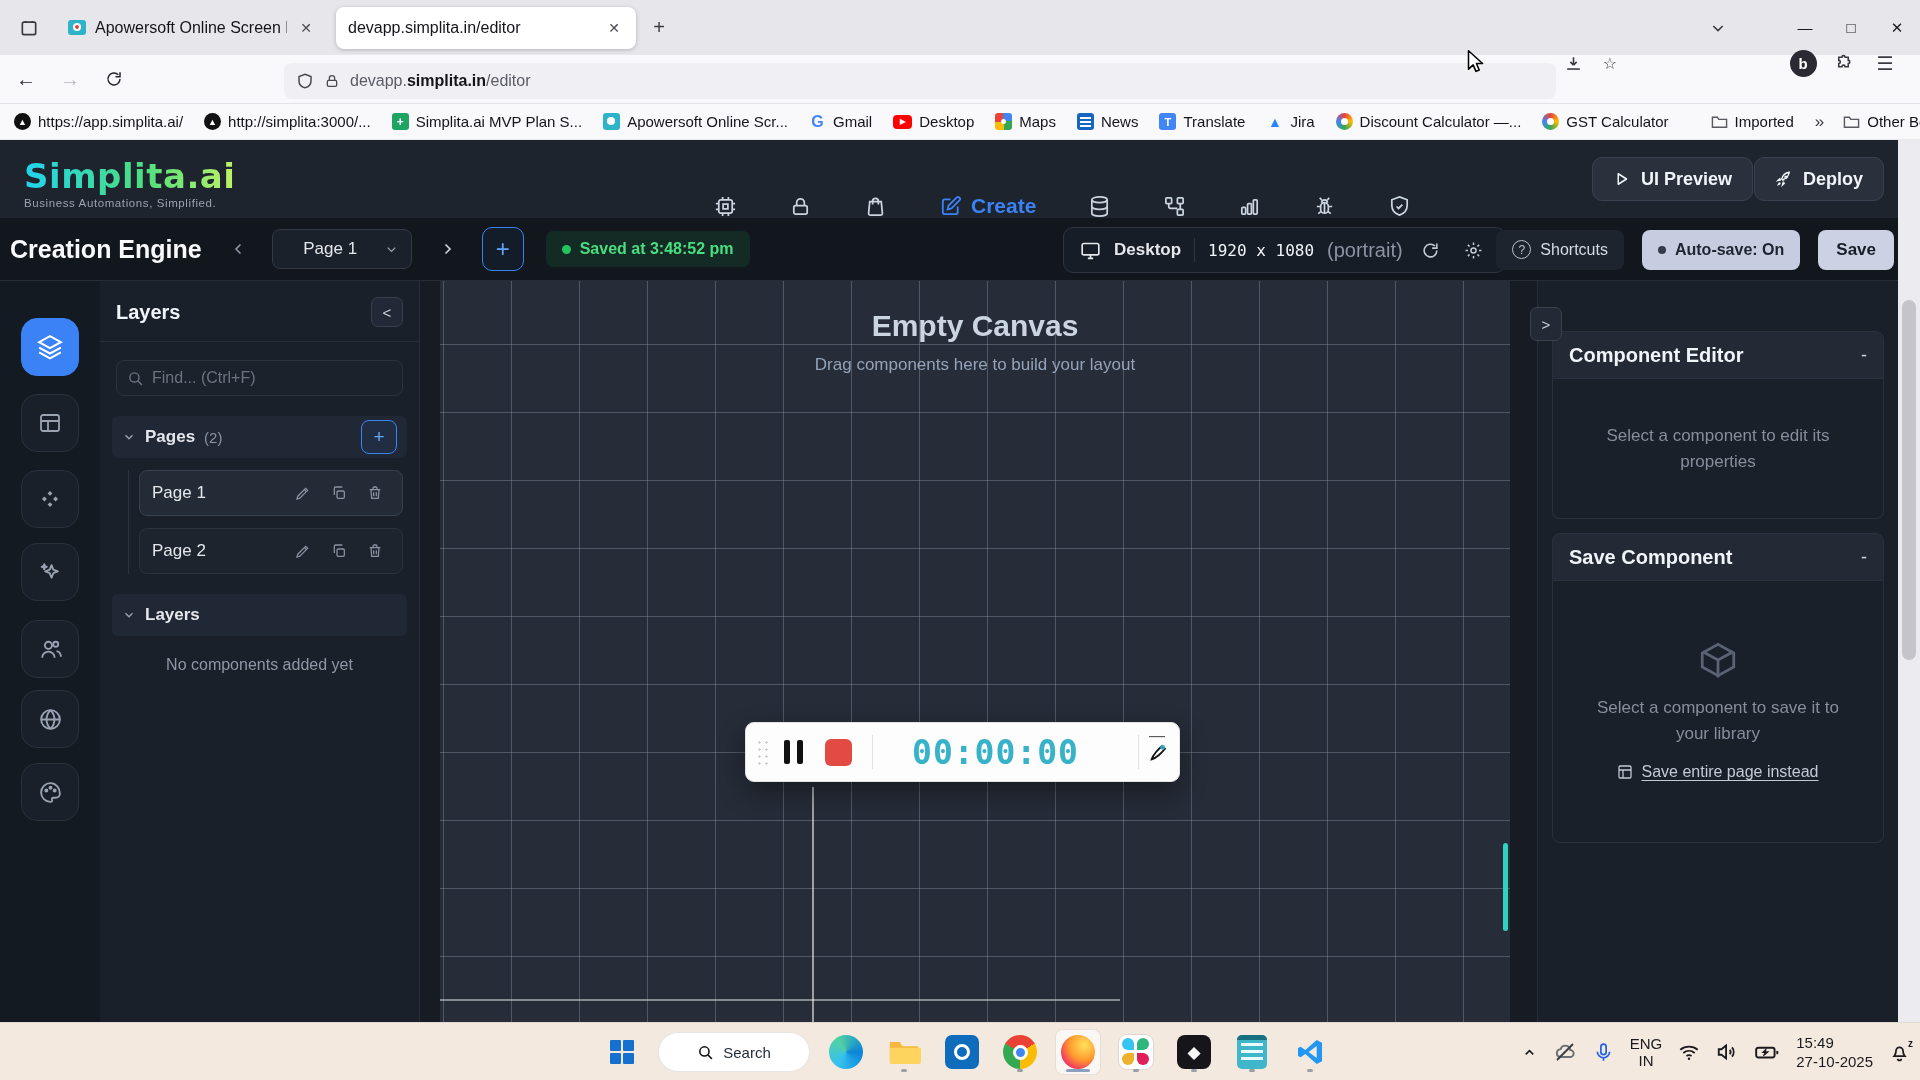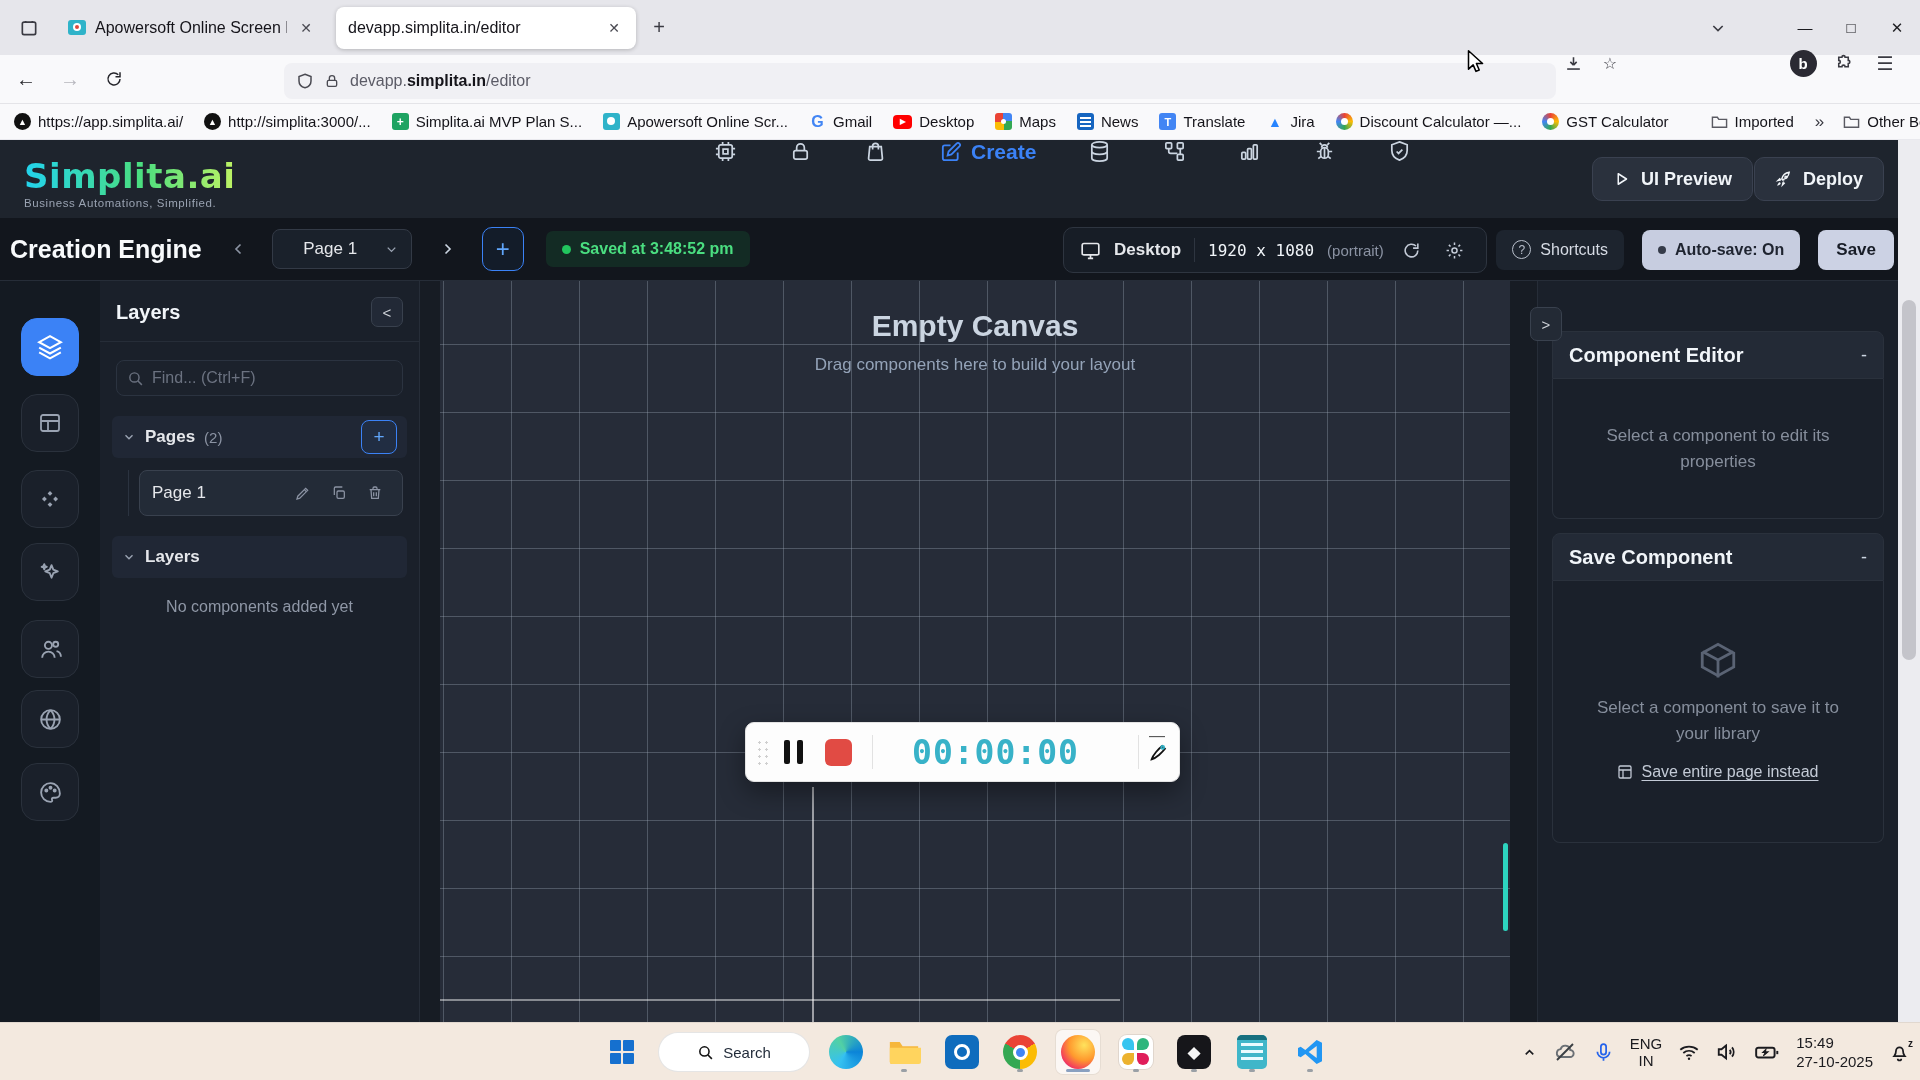--- a/index.html
+++ b/index.html
@@ -52,40 +52,40 @@
   .fv-wheel { border-radius:50%; background:conic-gradient(#ea4335, #fbbc05, #34a853, #4285f4, #ea4335); position:relative; }
   .fv-wheel::before { content:""; position:absolute; left:5px; top:5px; width:7px; height:7px; background:#fff; border-radius:50%; }
   .fv-folder { color:#5a5a62; }
   .bm-chevron { color:#3a3a42; font-size:17px; letter-spacing:-2px; }
 
   
   .app-header { position:absolute; left:0; top:140px; width:1920px; height:88px; background:#1e242d; display:flex; align-items:center; }
   .logo-block { margin-left:24px; }
   .logo { font-family:"DejaVu Sans", sans-serif; font-size:34px; font-weight:800; letter-spacing:.5px; background:linear-gradient(90deg,#22d3ee,#4ade80 55%,#bef264); -webkit-background-clip:text; background-clip:text; color:transparent; line-height:1.05; }
   .tagline { font-size:11.5px; color:#9aa3b2; letter-spacing:.6px; margin-top:2px; }
-  .hdr-center { position:absolute; left:714px; top:0; height:78px; display:flex; align-items:flex-start; gap:52px; color:#cbd5e1; }
+  .hdr-center { position:absolute; left:714px; top:0; height:78px; display:flex; align-items:flex-end; gap:52px; color:#cbd5e1; }
   .hdr-ic { display:flex; align-items:center; justify-content:center; }
   .create-item { display:flex; align-items:center; gap:9px; color:#3b82f6; font-size:21px; font-weight:700; }
   .hdr-right { position:absolute; right:36px; top:0; height:78px; display:flex; align-items:center; gap:1px; }
   .hdr-btn { display:flex; align-items:center; gap:10px; height:44px; padding:0 20px; background:#2a313d; border:1px solid #3a4150; border-radius:10px; color:#f1f5f9; font-size:18px; font-weight:700; }
 
   
   .ed-toolbar { position:absolute; left:0; top:218px; width:1920px; height:63px; background:#12161d; border-bottom:1px solid #262d38; display:flex; align-items:center; }
   .ed-title { margin-left:10px; font-size:25px; font-weight:800; color:#f8fafc; }
   .chev { color:#8b93a3; margin-left:28px; }
   .page-select { margin-left:24px; width:140px; height:40px; background:#1a212b; border:1px solid #333a46; border-radius:8px; display:flex; align-items:center; padding:0 12px; color:#e5e7eb; font-size:17px; gap:8px; }
   .page-select .lbl { flex:1; text-align:center; }
   .chev2 { color:#cbd5e1; margin-left:26px; }
   .addpage-btn { margin-left:26px; width:42px; height:44px; border:1px solid #3b82f6; border-radius:10px; background:rgba(59,130,246,.06); color:#60a5fa; font-size:24px; display:flex; align-items:center; justify-content:center; }
   .saved-pill { margin-left:22px; height:36px; padding:0 16px; background:rgba(34,197,94,.12); border-radius:7px; display:flex; align-items:center; gap:9px; color:#4ade80; font-size:16px; font-weight:700; }
   .saved-pill .dot { width:9px; height:9px; border-radius:50%; background:#22c55e; }
   .device-group { position:absolute; left:1063px; top:9px; height:46px; background:#171d26; border:1px solid #2e3540; border-radius:10px; display:flex; align-items:center; padding:0 16px; gap:13px; color:#e5e7eb; }
   .device-group .dlabel { font-size:17px; font-weight:600; }
   .res { font-family:"DejaVu Sans Mono", monospace; font-size:16px; color:#f1f5f9; }
-  .portrait { font-size:15px; color:#8b93a3; }
+  .portrait { font-size:20px; color:#8b93a3; }
   .tool-icbtn { width:30px; height:30px; display:flex; align-items:center; justify-content:center; color:#c3cad6; }
   .toolbar-right { position:absolute; right:26px; top:0; height:63px; display:flex; align-items:center; gap:18px; }
   .shortcuts-pill { height:40px; padding:0 16px; background:#1d242e; border-radius:8px; display:flex; align-items:center; gap:9px; color:#d6dbe4; font-size:16px; }
   .q-ic { width:19px; height:19px; border:1.6px solid #b9c0cc; border-radius:50%; display:flex; align-items:center; justify-content:center; font-size:12px; color:#b9c0cc; }
   .autosave-pill { height:40px; padding:0 16px; background:#c7cde0; border-radius:8px; display:flex; align-items:center; gap:9px; color:#1f2430; font-size:16px; font-weight:600; }
   .autosave-pill .dot { width:8px; height:8px; border-radius:50%; background:#353b49; }
   .save-btn { height:40px; padding:0 18px; background:#ccd2e4; border-radius:8px; display:flex; align-items:center; color:#171c26; font-size:17px; font-weight:700; }
 
   
   .workspace { position:absolute; left:0; top:281px; width:1898px; height:741px; background:#171c24; }
@@ -575,20 +575,40 @@
               <rect x="9" y="9" width="11" height="11" rx="2"></rect>
               <path d="M5 15V5a2 2 0 0 1 2-2h10"></path>
             </svg>
           </span>
         <span class="row-ic">
             <svg width="16" height="16" viewBox="0 0 24 24" fill="none" stroke="currentColor" stroke-width="1.9">
               <path d="M4 7h16M10 11v6M14 11v6M6 7l1 13h10l1-13M9 7V5a2 2 0 0 1 2-2h2a2 2 0 0 1 2 2v2"></path>
             </svg>
           </span>
       </div>
+      <div class="page-row">
+        <span class="pname">Page 2</span>
+        <span class="row-ic">
+            <svg width="16" height="16" viewBox="0 0 24 24" fill="none" stroke="currentColor" stroke-width="1.9">
+              <path d="M3 21l1.2-4.2L16 5l3 3L7.2 19.8z"></path>
+              <path d="M14 7l3 3"></path>
+            </svg>
+          </span>
+        <span class="row-ic">
+            <svg width="16" height="16" viewBox="0 0 24 24" fill="none" stroke="currentColor" stroke-width="1.9">
+              <rect x="9" y="9" width="11" height="11" rx="2"></rect>
+              <path d="M5 15V5a2 2 0 0 1 2-2h10"></path>
+            </svg>
+          </span>
+        <span class="row-ic">
+            <svg width="16" height="16" viewBox="0 0 24 24" fill="none" stroke="currentColor" stroke-width="1.9">
+              <path d="M4 7h16M10 11v6M14 11v6M6 7l1 13h10l1-13M9 7V5a2 2 0 0 1 2-2h2a2 2 0 0 1 2 2v2"></path>
+            </svg>
+          </span>
+      </div>
     </div>
     <div class="section-bar">
       <span class="cap">
           <svg width="14" height="14" viewBox="0 0 24 24" fill="none" stroke="currentColor" stroke-width="2.4">
             <path d="M6 9l6 6 6-6"></path>
           </svg>
         </span>
       <span class="slabel">Layers</span>
     </div>
     <div class="empty-layers">No components added yet</div>

